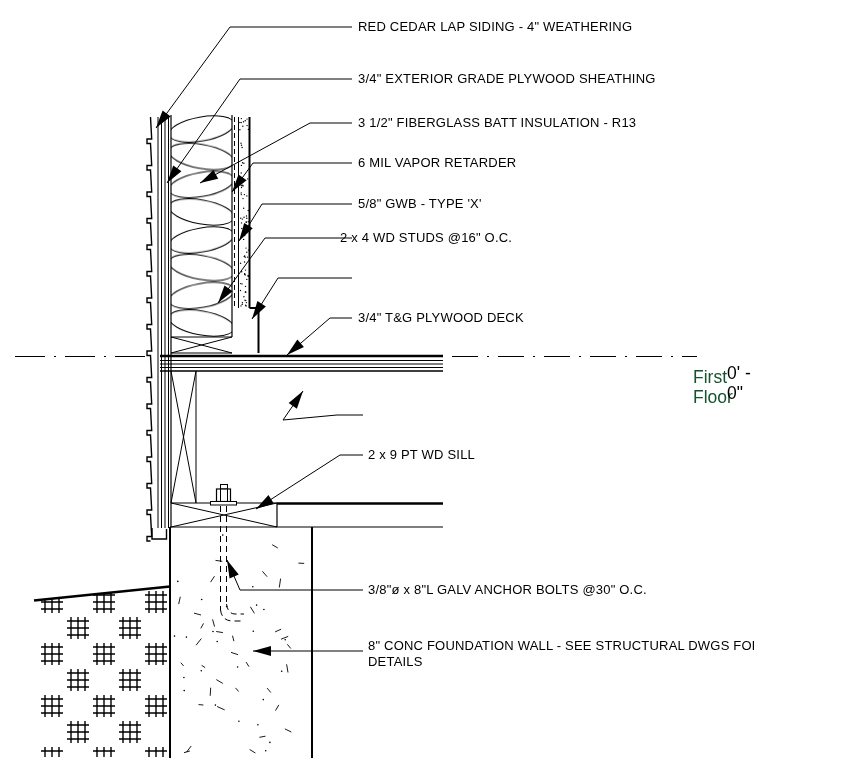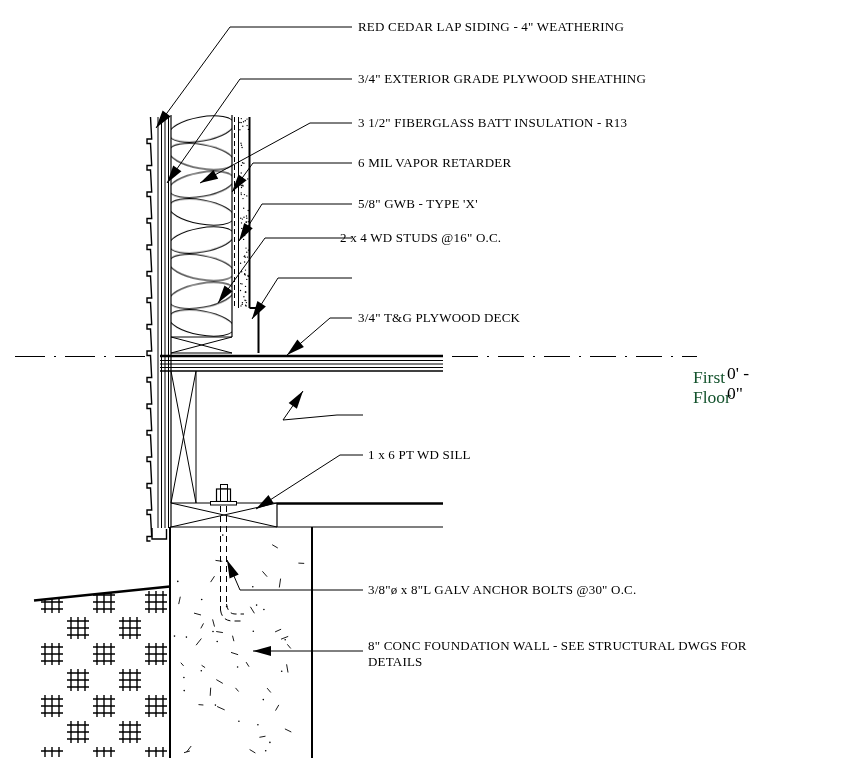--- a/index.html
+++ b/index.html
@@ -1,20 +1,20 @@
 <!DOCTYPE html>
 <html><head>
 <meta charset="utf-8">
 <style>
   html,body{margin:0;padding:0;background:#ffffff;}
   .stage{
     position:relative;
     width:754px;height:770px;
     background:#ffffff;
-    font-family:Liberation Serif, serif;
+    font-family:Liberation Sans, sans-serif;
     color:#000;
     overflow:hidden;
   }
   .stage svg{position:absolute;left:0;top:0;}
   .callout{
     position:absolute;
     font-size:13px;
     line-height:16px;
     letter-spacing:0.2px;
     white-space:nowrap;
@@ -310,19 +310,19 @@
     </g>
   </svg>
 
   <div class="callout" style="left:358px;top:19px">RED CEDAR LAP SIDING - 4" WEATHERING</div>
   <div class="callout" style="left:358px;top:71px">3/4" EXTERIOR GRADE PLYWOOD SHEATHING</div>
   <div class="callout" style="left:358px;top:115px">3 1/2" FIBERGLASS BATT INSULATION - R13</div>
   <div class="callout" style="left:358px;top:155px">6 MIL VAPOR RETARDER</div>
   <div class="callout" style="left:358px;top:196px">5/8" GWB - TYPE 'X'</div>
   <div class="callout" style="left:340px;top:230px">2 x 4 WD STUDS @16" O.C.</div>
   <div class="callout" style="left:358px;top:310px">3/4" T&amp;G PLYWOOD DECK</div>
-  <div class="callout" style="left:368px;top:447px">1 x 6 PT WD SILL</div>
+  <div class="callout" style="left:368px;top:447px">2 x 9 PT WD SILL</div>
   <div class="callout" style="left:368px;top:582px">3/8"ø x 8"L GALV ANCHOR BOLTS @30" O.C.</div>
   <div class="callout wrap" style="left:368px;top:638px">8" CONC FOUNDATION WALL - SEE STRUCTURAL DWGS FOR DETAILS</div>
 
   <div class="level-name">First Floor</div>
   <div class="level-elev">0' - 0"</div>
 </div>
 
 </body></html>

